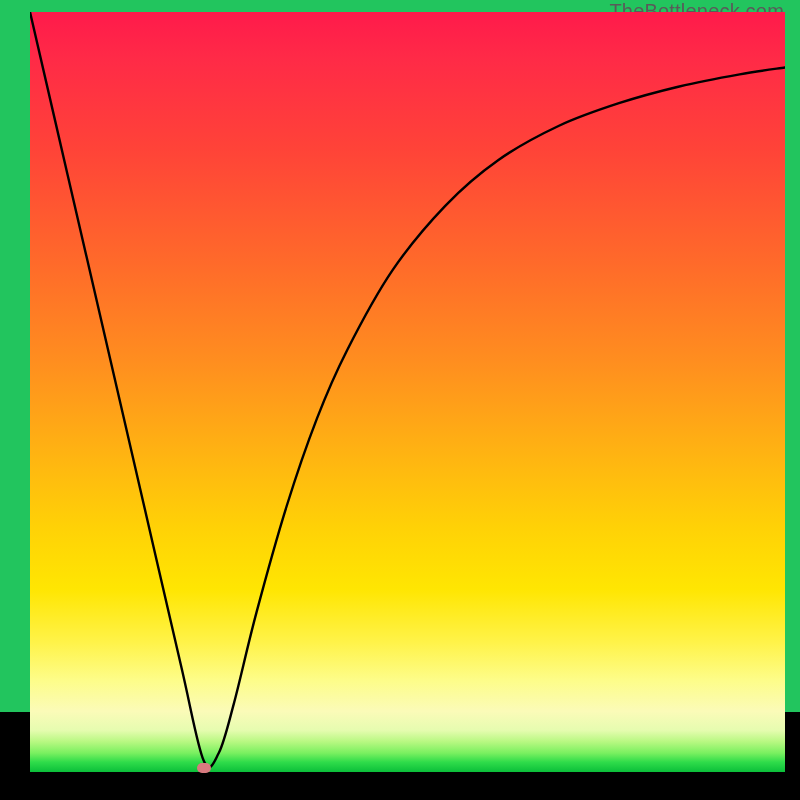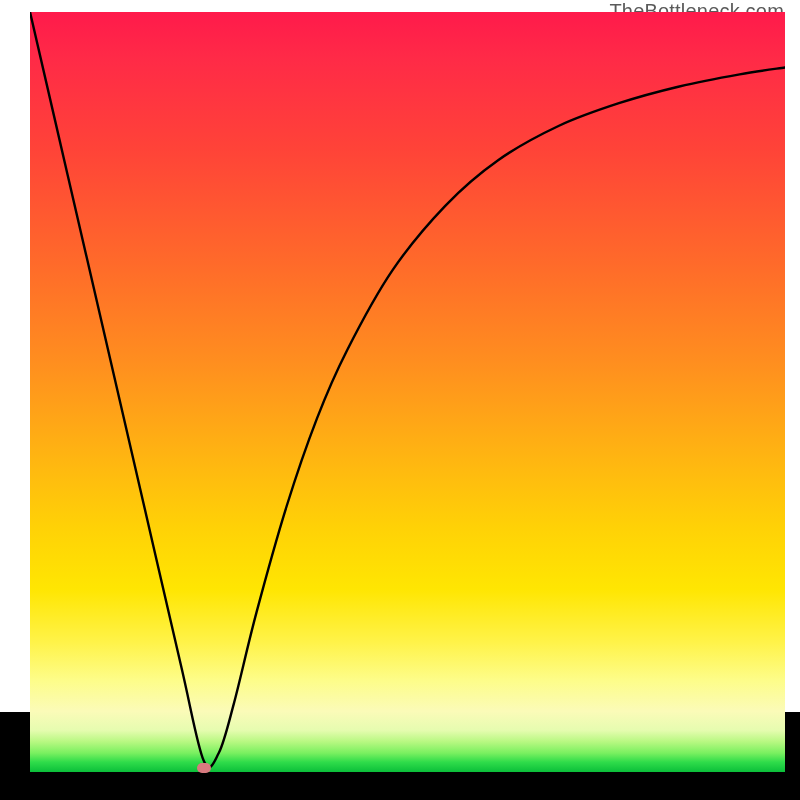--- a/index.html
+++ b/index.html
@@ -8,21 +8,21 @@
     width: 800px;
     height: 800px;
     background: #000;
     overflow: hidden;
     font-family: Arial, Helvetica, sans-serif;
   }
   .frame {
     position: relative;
     width: 800px;
     height: 712px;
-    background: #ffffff;
+    background: #22c55e;
   }
   .plot {
     position: absolute;
     left: 30px;
     top: 12px;
     width: 755px;
     height: 760px;
     
     background: linear-gradient(
       to bottom,

